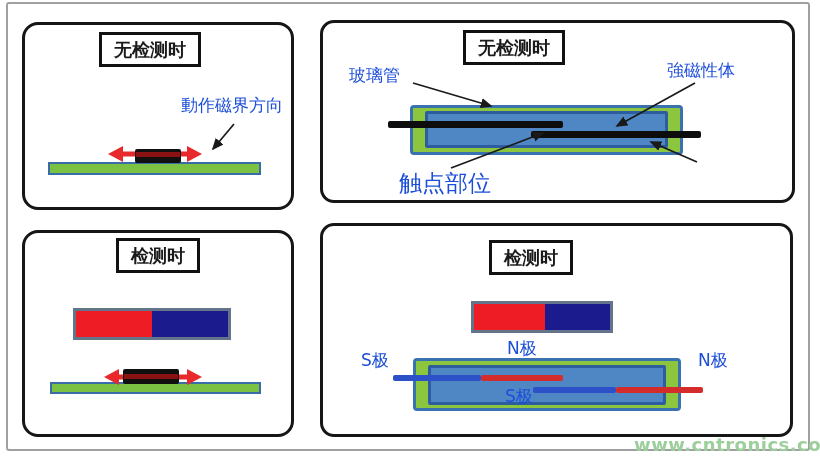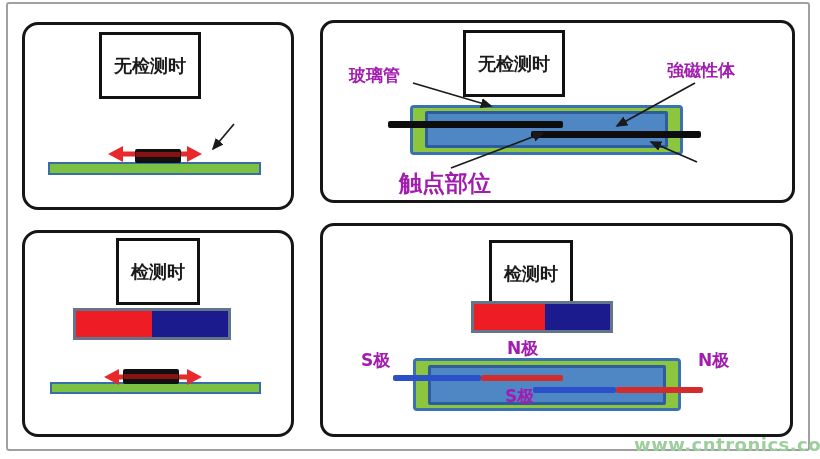--- a/index.html
+++ b/index.html
@@ -10,23 +10,23 @@
   .frame{
     position:absolute;left:6px;top:2px;width:804px;height:449px;
     border:2px solid #a0a0a0;border-radius:3px;box-sizing:border-box;
   }
   .panel{
     position:absolute;background:#ffffff;border:3px solid #161616;border-radius:16px;
     box-sizing:border-box;
   }
   .titlebox{
     position:absolute;background:#ffffff;border:3px solid #111111;
-    padding:19px 12px;font-size:18px;font-weight:700;white-space:nowrap;line-height:1.3;
+    padding:3px 12px;font-size:18px;font-weight:700;white-space:nowrap;line-height:1.3;
   }
-  .lbl{position:absolute;font-weight:700;color:#a21caf;white-space:nowrap;line-height:1.25;}
+  .lbl{position:absolute;font-weight:400;color:#1d4ed8;white-space:nowrap;line-height:1.25;}
   .strip{position:absolute;background:#7cc242;border:2px solid #3a6ca8;box-sizing:border-box;}
   .bar{position:absolute;background:#101010;border-radius:2px;}
   .bar .stripe{position:absolute;left:1px;right:1px;background:#8a1212;}
   .magnet{position:absolute;border:3px solid #64748b;box-sizing:border-box;display:flex;}
   .magnet .red{background:#ee1c24;height:100%;}
   .magnet .blue{background:#1b1b8e;height:100%;}
   .tube-outer{position:absolute;background:#8cc63f;border:3px solid #3a72b0;border-radius:4px;box-sizing:border-box;}
   .tube-inner{position:absolute;background:#4f86c4;border:3px solid #2d5d9f;border-radius:2px;box-sizing:border-box;}
   .rod{position:absolute;background:#0d0d0d;border-radius:2px;}
   .reed{position:absolute;height:6px;border-radius:2px;}
@@ -36,20 +36,21 @@
   .watermark{position:absolute;left:634px;top:434px;font-size:18px;font-weight:600;color:#9ccf9c;letter-spacing:.5px;}
 </style>
 </head>
 <body>
 
 <div id="stage">
   <div class="frame"></div>
 
   <div class="panel" style="left:22px;top:22px;width:272px;height:188px">
     <div class="titlebox" style="left:74px;top:7px">无检测时</div>
+    <div class="lbl" style="left:156px;top:70px;font-size:17px">動作磁界方向</div>
     <svg class="ann" style="left:178px;top:94px" width="40" height="40">
       <defs>
         <marker id="ah1" markerWidth="9" markerHeight="9" refX="6" refY="3" orient="auto">
           <path d="M0,0 L7,3 L0,6 z" fill="#1a1a1a"></path>
         </marker>
       </defs>
       <line x1="31" y1="5" x2="10" y2="30" stroke="#1a1a1a" stroke-width="1.7" marker-end="url(#ah1)"></line>
     </svg>
     <div class="strip" style="left:23px;top:137px;width:213px;height:13px"></div>
     <svg class="ann" style="left:82px;top:119px" width="96" height="20">

